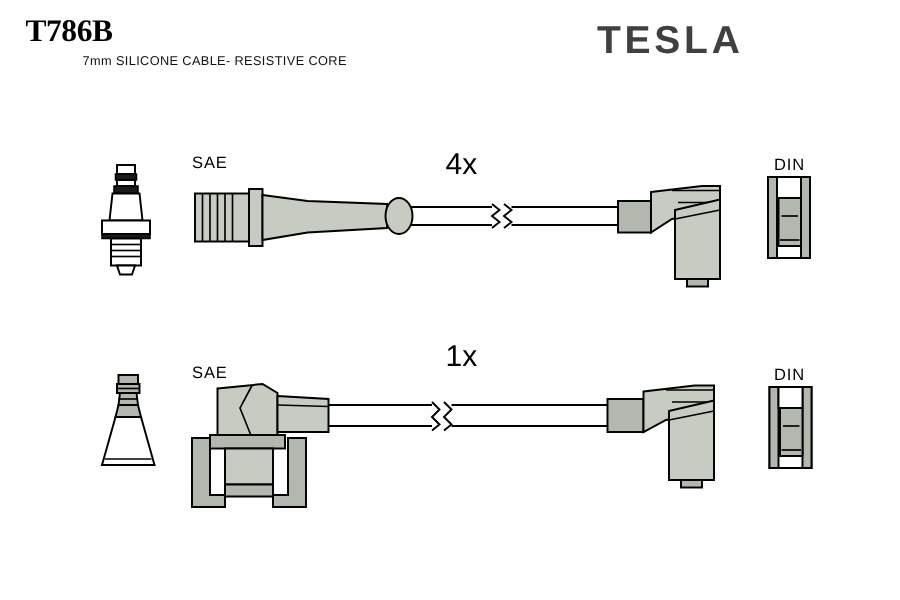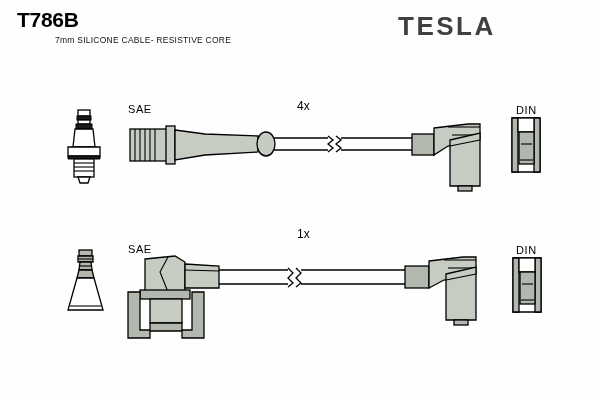--- a/index.html
+++ b/index.html
@@ -18,21 +18,21 @@
   #sheet {
     position: absolute;
     inset: 0;
     width: 600px;
     height: 400px;
   }
   .part-number {
     position: absolute;
     left: 17px;
     top: 8px;
-    font-family: Liberation Sans, sans-serif;
+    font-family: Liberation Serif, serif;
     font-size: 21px;
     font-weight: bold;
     letter-spacing: -0.3px;
     color: #000000;
     white-space: nowrap;
   }
   .subtitle {
     position: absolute;
     left: 18px;
     top: 35px;
@@ -51,21 +51,21 @@
     font-family: "Liberation Sans", sans-serif;
     font-size: 26px;
     font-weight: bold;
     letter-spacing: 2.5px;
     color: #404040;
     white-space: nowrap;
   }
   .qty-label {
     position: absolute;
     font-family: "Liberation Sans", sans-serif;
-    font-size: 12px;
+    font-size: 20px;
     font-weight: normal;
     color: #000000;
     white-space: nowrap;
   }
   #qty-top { left: 297px; top: 99px; }
   #qty-bottom { left: 297px; top: 227px; }
   .tag-label {
     position: absolute;
     font-family: "Liberation Sans", sans-serif;
     font-size: 11px;

